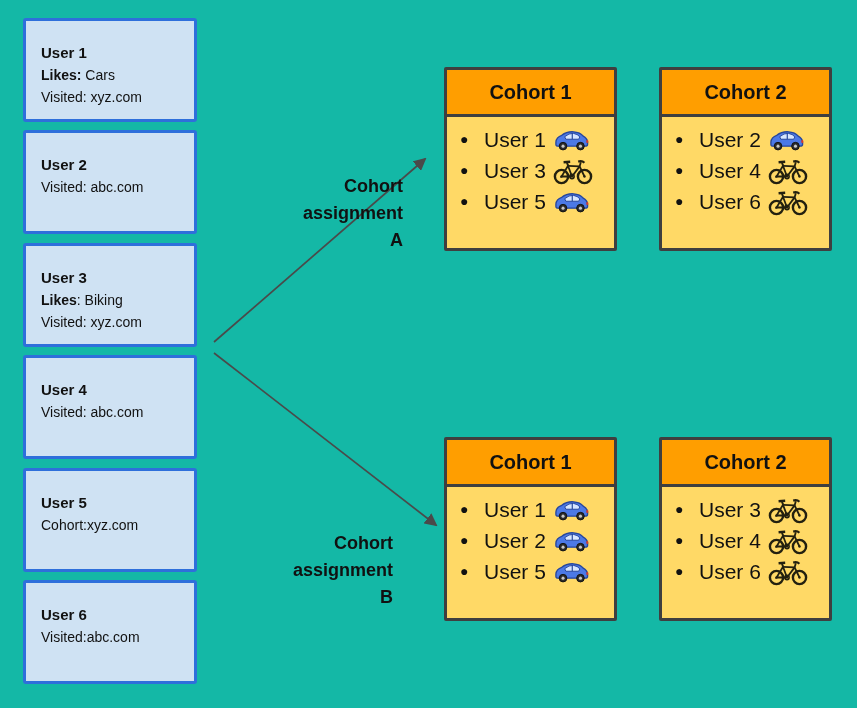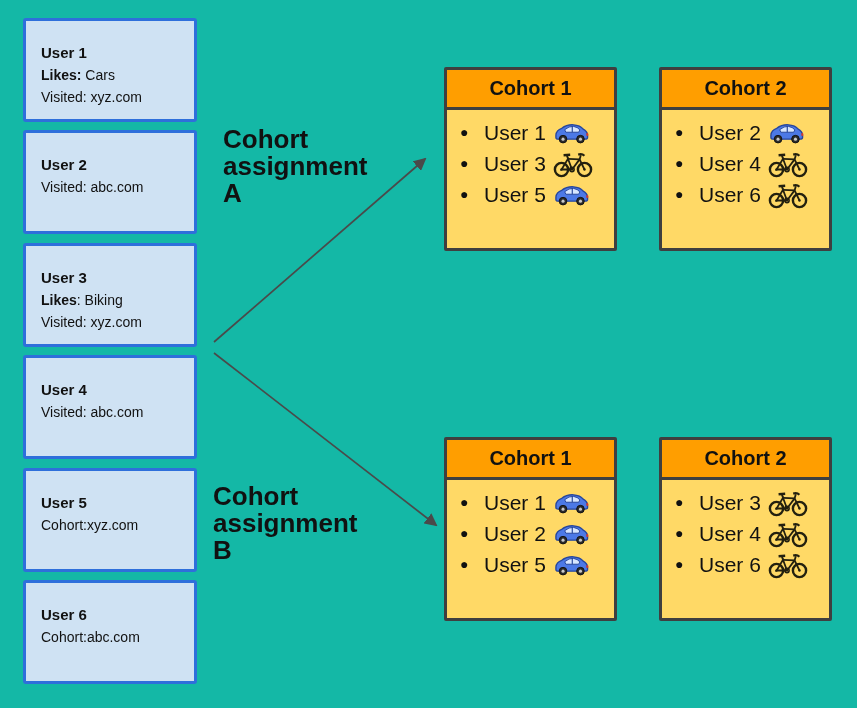--- a/index.html
+++ b/index.html
@@ -23,36 +23,36 @@
     border-radius:3px;
     box-sizing:border-box;
     padding:21px 8px 0 15px;
   }
   .user-card .card-title{font-weight:bold;font-size:15px;line-height:22px;white-space:pre-wrap;}
   .user-card .card-line{font-size:14px;line-height:22px;white-space:pre-wrap;}
   .user-card .bold{font-weight:bold;}
 
   
   .assign-label{
-    position:absolute;width:180px;text-align:left;
-    font-weight:bold;font-size:26px;line-height:27px;
+    position:absolute;width:180px;text-align:right;
+    font-weight:bold;font-size:18px;line-height:27px;margin-top:47px;
   }
   .label-a{left:223px;top:126px;}
   .label-b{left:213px;top:483px;}
 
   
   .cohort-box{
     position:absolute;width:173px;height:184px;
     box-sizing:border-box;
     border:3px solid var(--box-border);
     border-radius:2px;
     background:var(--cohort-body);
   }
   .cohort-box .cohort-header{
-    height:40px;box-sizing:border-box;
+    height:47px;box-sizing:border-box;
     background:var(--cohort-header);
     border-bottom:3px solid var(--box-border);
     display:flex;align-items:center;justify-content:center;
     font-weight:bold;font-size:20px;
   }
   .cohort-box .cohort-list{padding:7px 2px 0 13px;}
   .cohort-item{display:flex;align-items:center;height:31px;}
   .cohort-item .bullet{width:24px;font-size:14px;line-height:31px;}
   .cohort-item .item-text{font-size:21px;line-height:31px;white-space:pre;}
   .cohort-item .item-icon{display:inline-flex;align-items:center;margin-left:7px;}
@@ -96,21 +96,21 @@
   <div class="user-card" style="top:355px">
     <div class="card-title">User 4</div>
     <div class="card-line">Visited: abc.com</div>
   </div>
   <div class="user-card" style="top:468px">
     <div class="card-title">User 5</div>
     <div class="card-line">Cohort:xyz.com</div>
   </div>
   <div class="user-card" style="top:580px">
     <div class="card-title">User 6</div>
-    <div class="card-line">Cohort:abc.com</div>
+    <div class="card-line">Visited:abc.com</div>
   </div>
 
   <div class="assign-label label-a">
     <div>Cohort</div>
     <div>assignment</div>
     <div>A</div>
   </div>
   <div class="assign-label label-b">
     <div>Cohort</div>
     <div>assignment</div>

